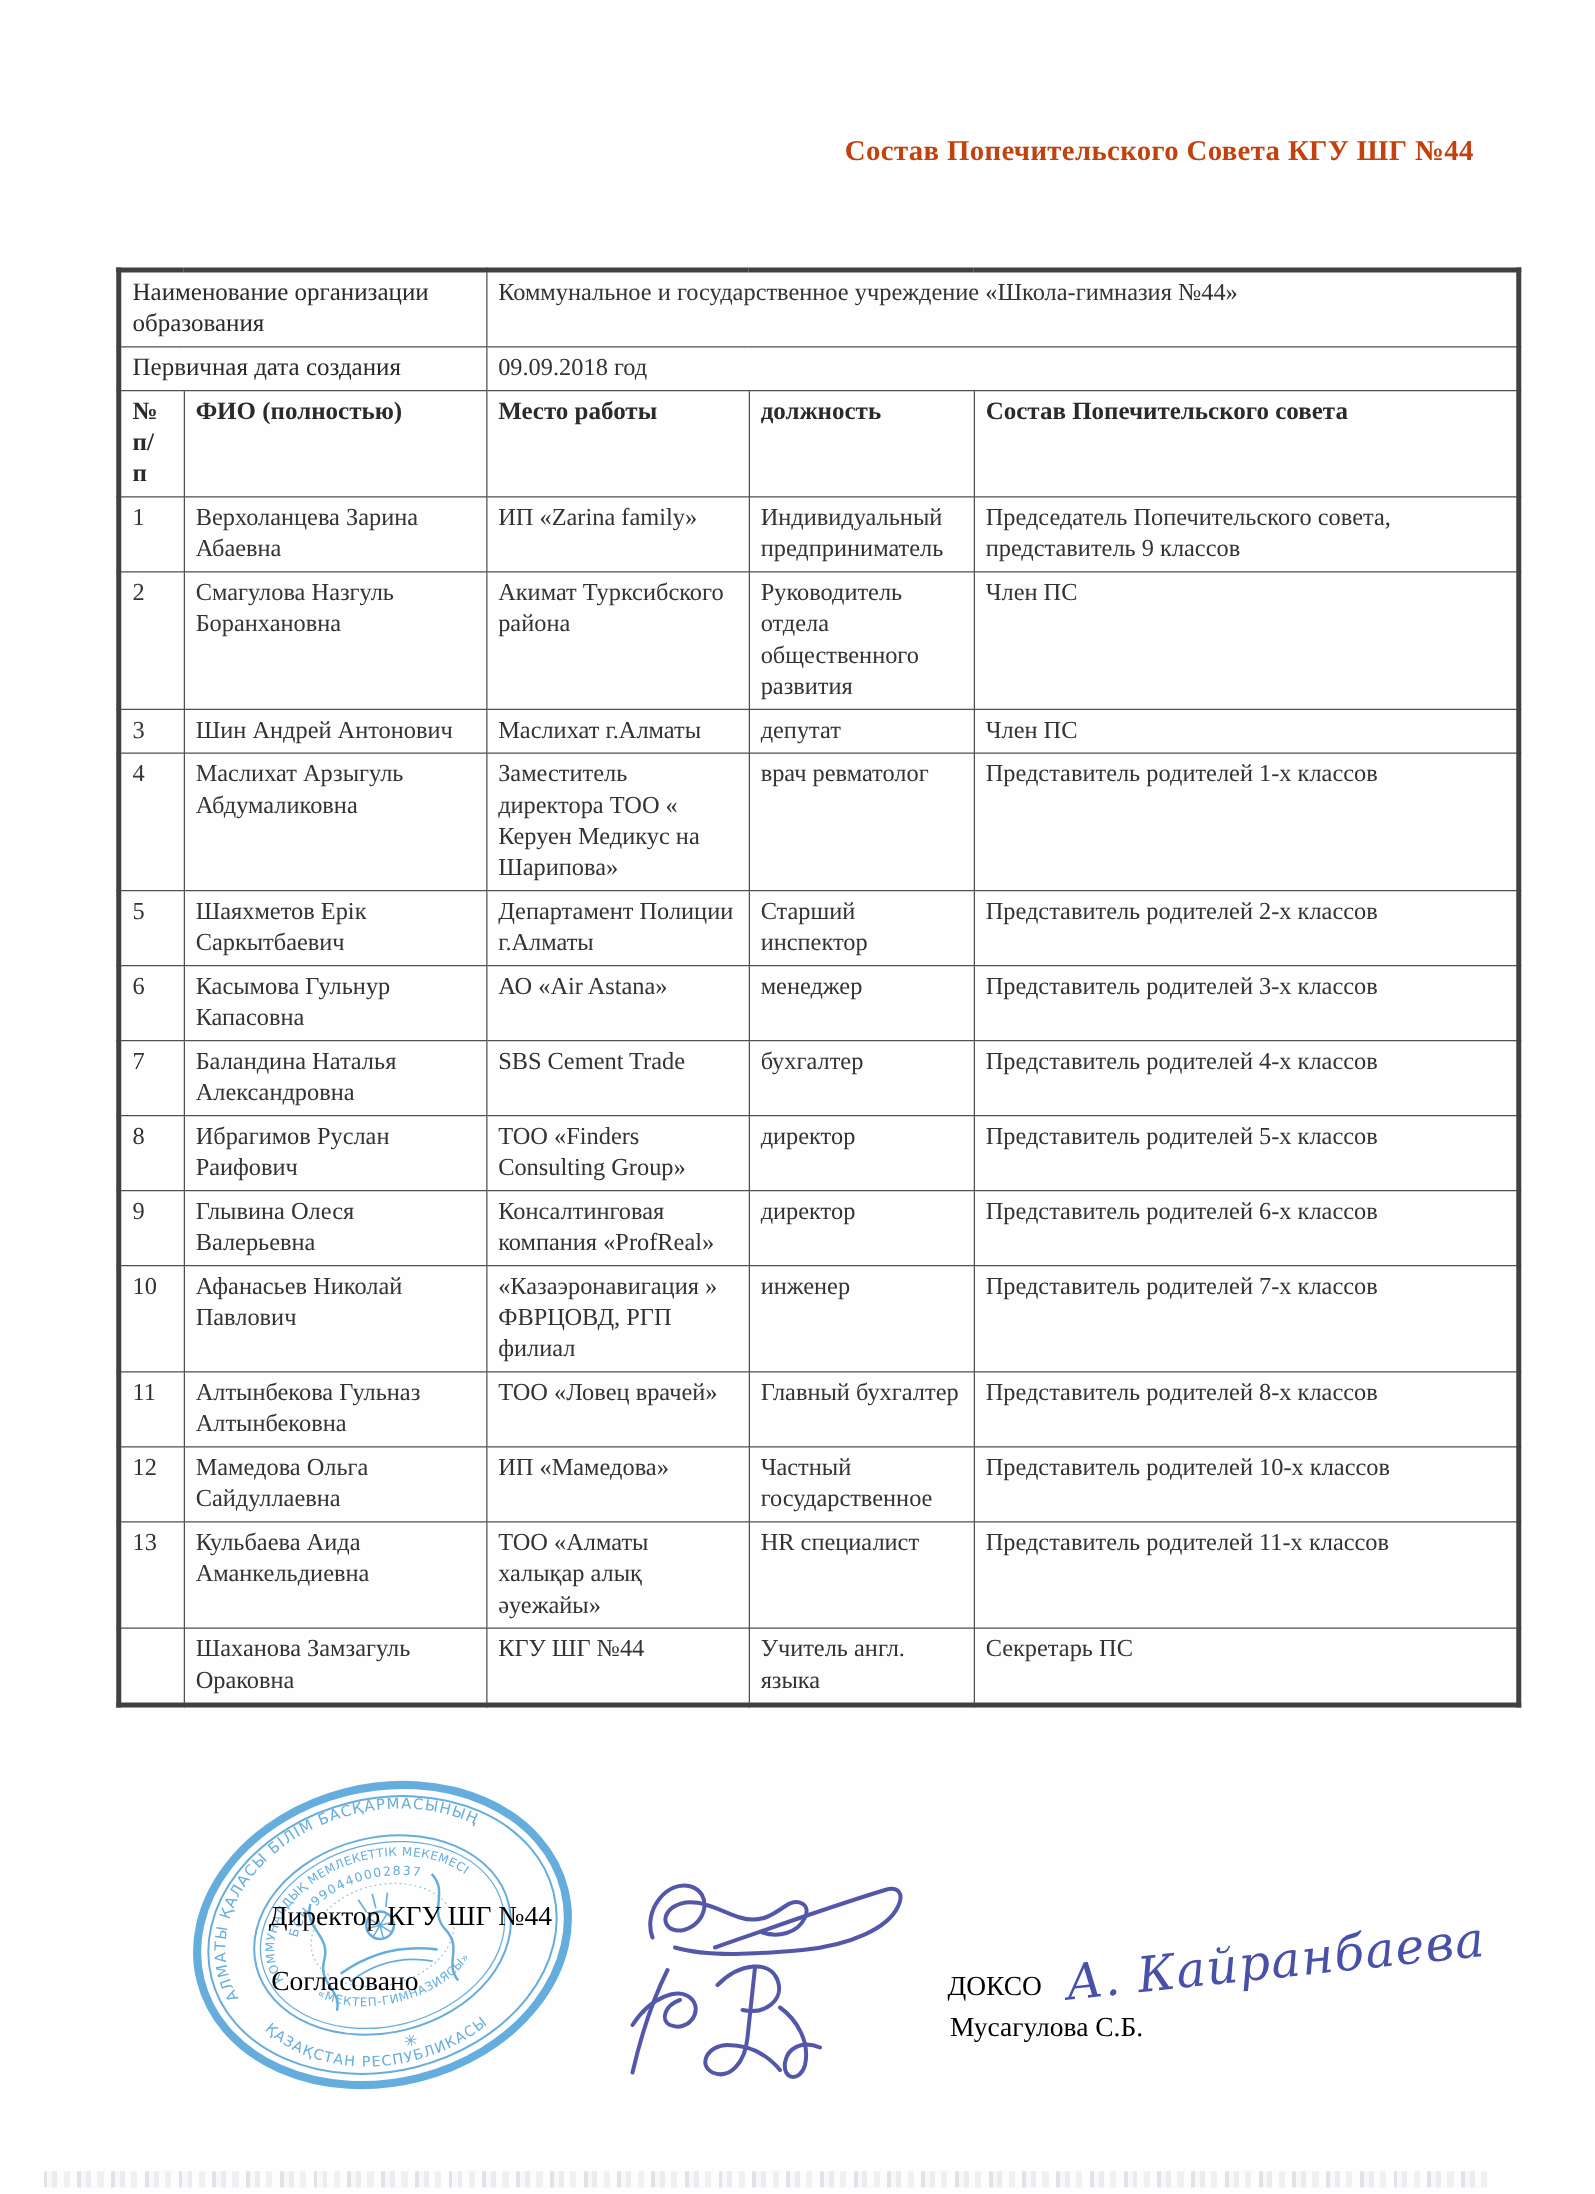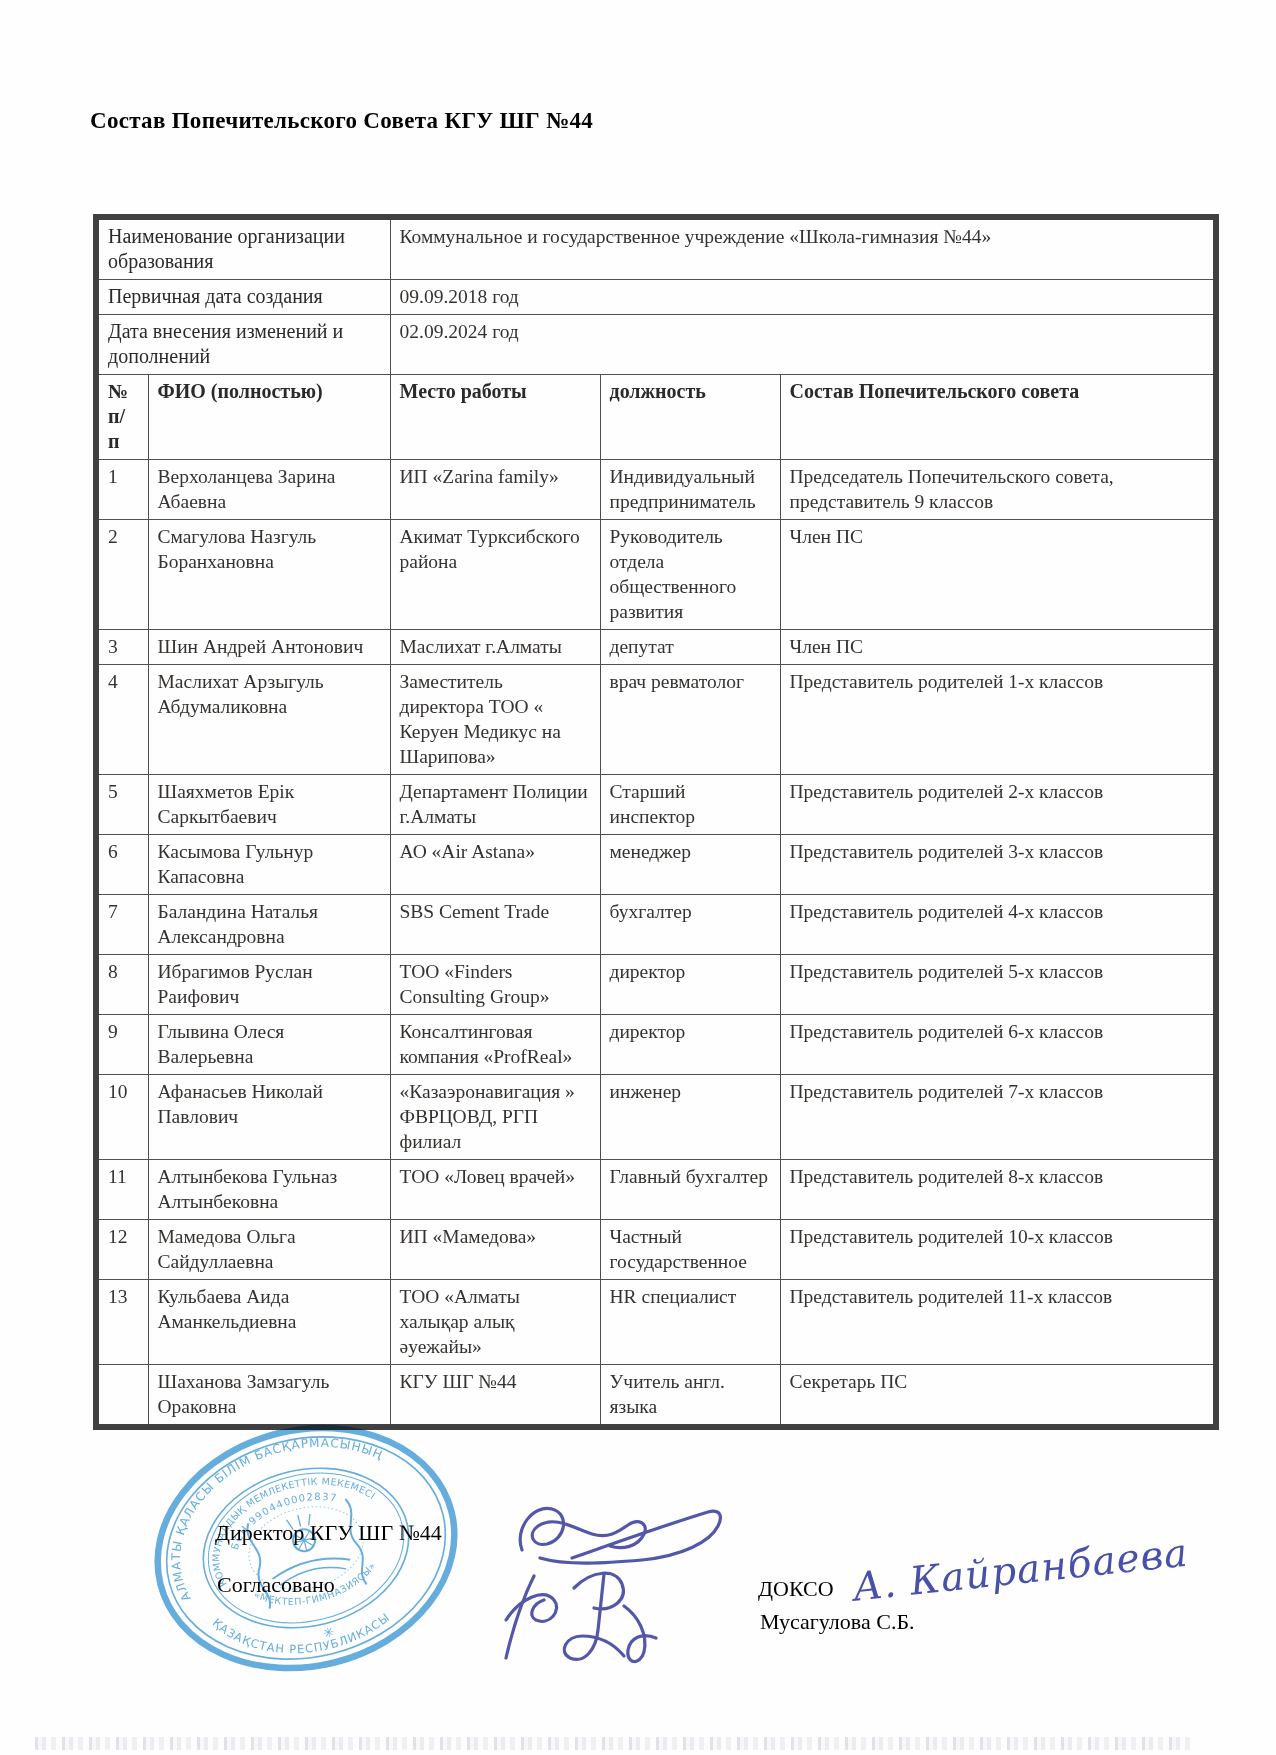--- a/index.html
+++ b/index.html
@@ -1,29 +1,29 @@
 <!DOCTYPE html>
 <html><head>
 <meta charset="utf-8">
 <style>
   html,body{margin:0;padding:0;background:#ffffff;}
   .page{
     position:relative;width:1276px;height:1755px;background:#fefefe;
     font-family:"Liberation Serif","DejaVu Serif",serif;color:#2e2b28;overflow:hidden;
   }
-  .title{position:absolute;left:90px;width:1075px;text-align:left;
-    font-weight:bold;font-size:23px;letter-spacing:.3px;color:#000000;}
+  .title{position:absolute;left:104px;width:1075px;text-align:right;
+    font-weight:bold;font-size:23px;letter-spacing:.3px;color:#c2410c;}
   .title.one{top:108px;}
   .title.two{top:163px;}
 
   .doc-table{
     position:absolute;left:93px;top:214px;width:1120px;
     border-collapse:collapse;table-layout:fixed;
     font-size:19.5px;line-height:25px;color:#35322f;
-    border:6px solid #404040;
+    border:4px solid #404040;
   }
   .doc-table td,.doc-table th{
     border:1px solid #4f4f4f;vertical-align:top;text-align:left;
     padding:4px 8px 5px 9px;font-weight:normal;word-wrap:break-word;
   }
   .doc-table th{font-weight:bold;font-size:20px;color:#2a2a2a;}
   .c1{width:52px;}.c2{width:242px;}.c3{width:210px;}.c4{width:180px;}.c5{width:436px;}
   .bold{font-weight:bold;font-size:20px;color:#2a2a2a;}
   .info-value{padding-right:140px;}
   .cell-role{padding-right:70px;}
@@ -70,24 +70,20 @@
         <col class="c5">
       </colgroup>
     <tbody>
       <tr>
         <td colspan="2" class="bold">Наименование организации образования</td>
         <td colspan="3" class="info-value">Коммунальное и государственное учреждение «Школа-гимназия №44»</td>
       </tr>
       <tr>
         <td colspan="2" class="bold">Первичная дата создания</td>
         <td colspan="3" class="info-value">09.09.2018 год</td>
-      </tr>
-      <tr>
-        <td colspan="2" class="bold">Дата внесения изменений и дополнений</td>
-        <td colspan="3" class="info-value">02.09.2024 год</td>
       </tr>
       <tr>
         <th class="th-num">№
 п/
 п</th>
         <th>ФИО (полностью)</th>
         <th>Место работы</th>
         <th>должность</th>
         <th>Состав Попечительского совета</th>
       </tr>

